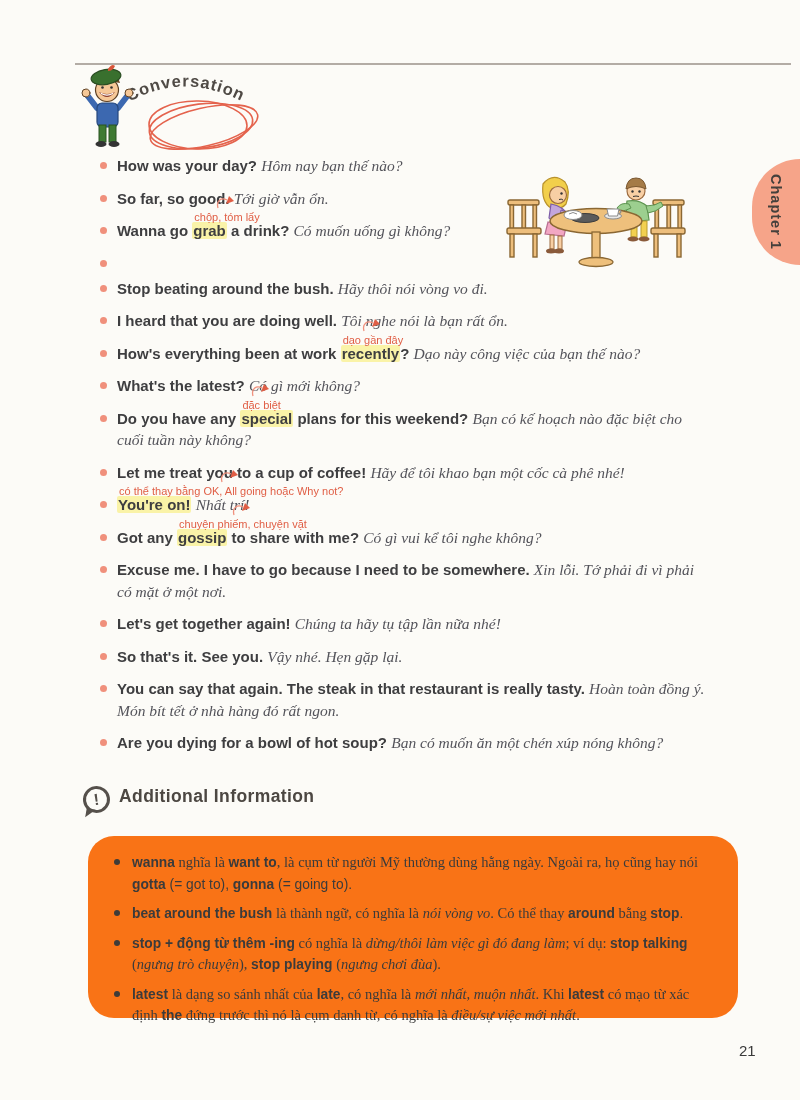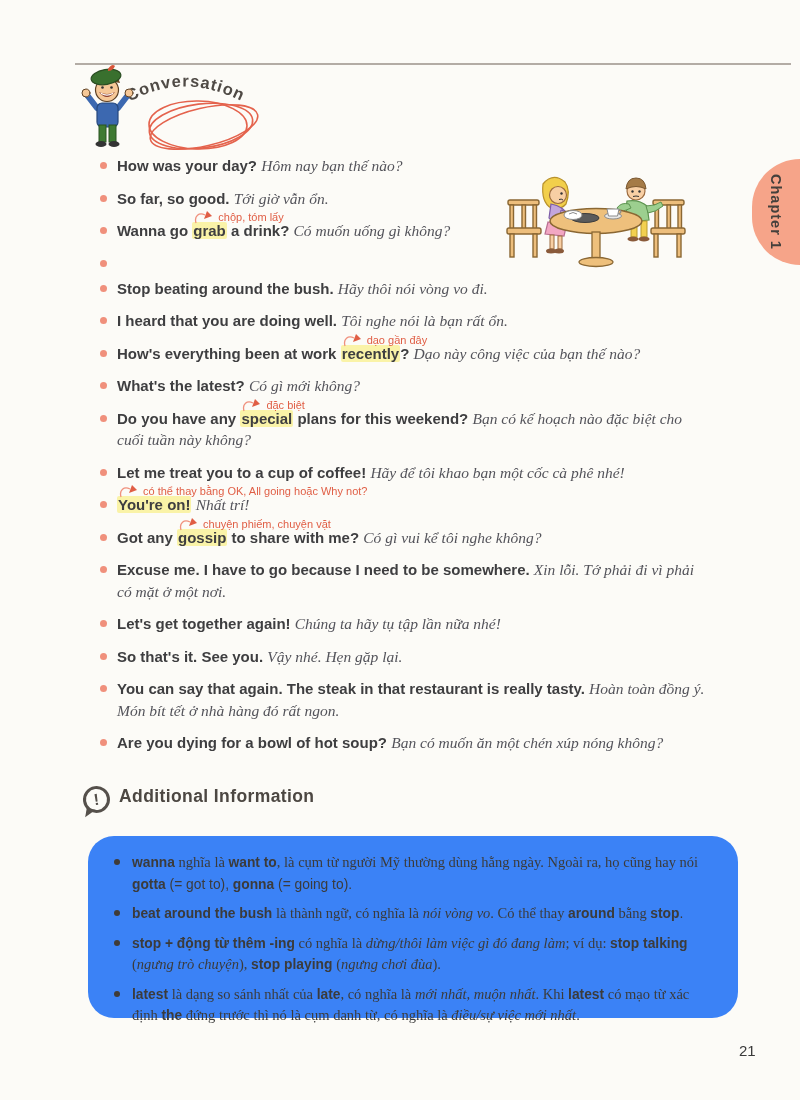--- a/index.html
+++ b/index.html
@@ -35,21 +35,21 @@
   
   .conv-list{position:absolute;left:100px;top:155px;width:612px;}
   .conv-row{display:flex;gap:10px;margin-bottom:11px;}
   .bullet{flex:none;width:7px;height:7px;border-radius:50%;background:#F0907C;margin-top:7px;}
   .conv-text{font-size:15px;line-height:21.5px;color:#3E3E40;font-weight:bold;}
   .en{font-family:"Liberation Sans",sans-serif;}
   .vi{font-family:"Liberation Serif",serif;font-style:italic;font-weight:normal;color:#53535a;font-size:15.5px;}
   .hl{background:#FAF3A8;position:relative;padding:0 1px;border-radius:2px;}
   .ann{
     position:absolute;left:2px;bottom:86%;z-index:5;
-    display:flex;align-items:flex-end;gap:2px;white-space:nowrap;pointer-events:none;
+    display:flex;align-items:center;gap:2px;white-space:nowrap;pointer-events:none;flex-direction:column;
   }
   .ann-text{
     color:#E05E45;font-size:11px;line-height:12px;font-weight:normal;
     font-family:"Liberation Sans",sans-serif;padding-bottom:1px;
   }
   .ann-curve{display:block;}
 
   
   .illustration{position:absolute;left:503px;top:170px;}
 
@@ -62,21 +62,21 @@
   }
   .info-icon::before{content:"!";font-weight:bold;font-size:16px;color:#55504b;}
   .info-icon::after{
     content:"";position:absolute;left:-2px;bottom:-7px;width:0;height:0;
     border-left:9px solid #55504b;border-bottom:9px solid transparent;transform:rotate(18deg);
   }
   .info-title{font-size:17.5px;font-weight:bold;color:#4c4742;letter-spacing:0.4px;}
 
   .info-box{
     position:absolute;left:88px;top:836px;width:650px;height:182px;box-sizing:border-box;
-    background:#3b82f6;border-radius:26px;padding:16px 24px 0 26px;
+    background:#f97316;border-radius:26px;padding:16px 24px 0 26px;
   }
   .info-row{display:flex;gap:12px;margin-bottom:8px;}
   .ibullet{flex:none;width:6px;height:6px;border-radius:50%;background:#3f3b38;margin-top:7px;}
   .info-text{font-family:"Liberation Serif",serif;font-size:14.5px;line-height:20.5px;color:#3b3b3b;}
   .info-text .sf{font-family:"Liberation Sans",sans-serif;font-size:13.8px;}
   .info-text .b{font-weight:bold;}
   .info-text .i{font-style:italic;}
 
   .page-number{position:absolute;left:739px;top:1042px;font-size:15px;color:#3a3a3a;}
 </style>

